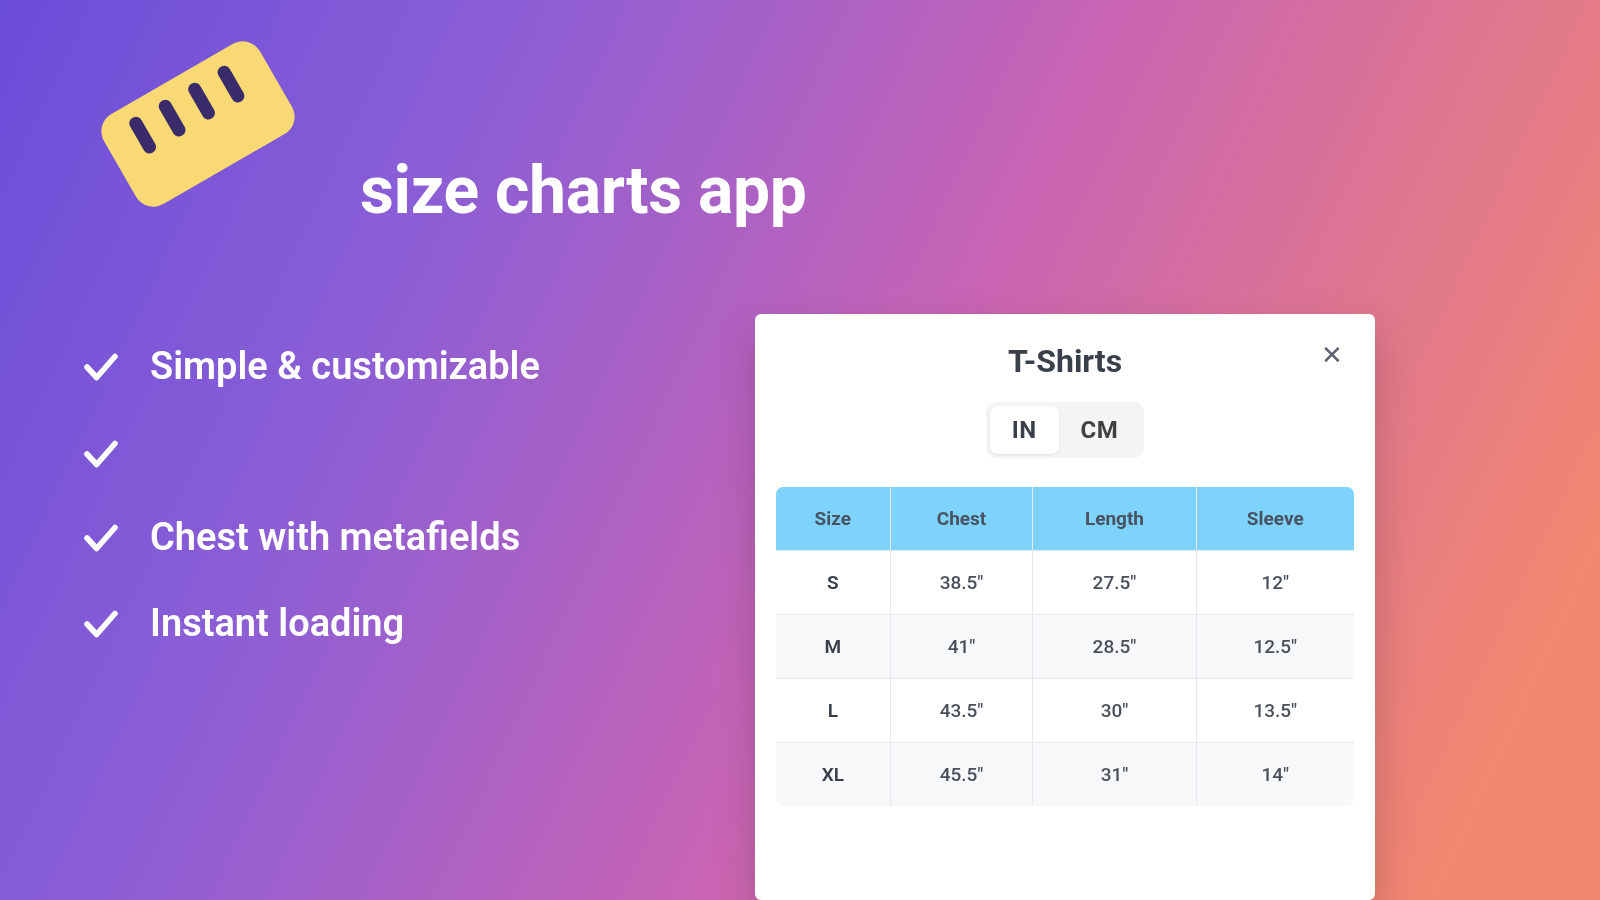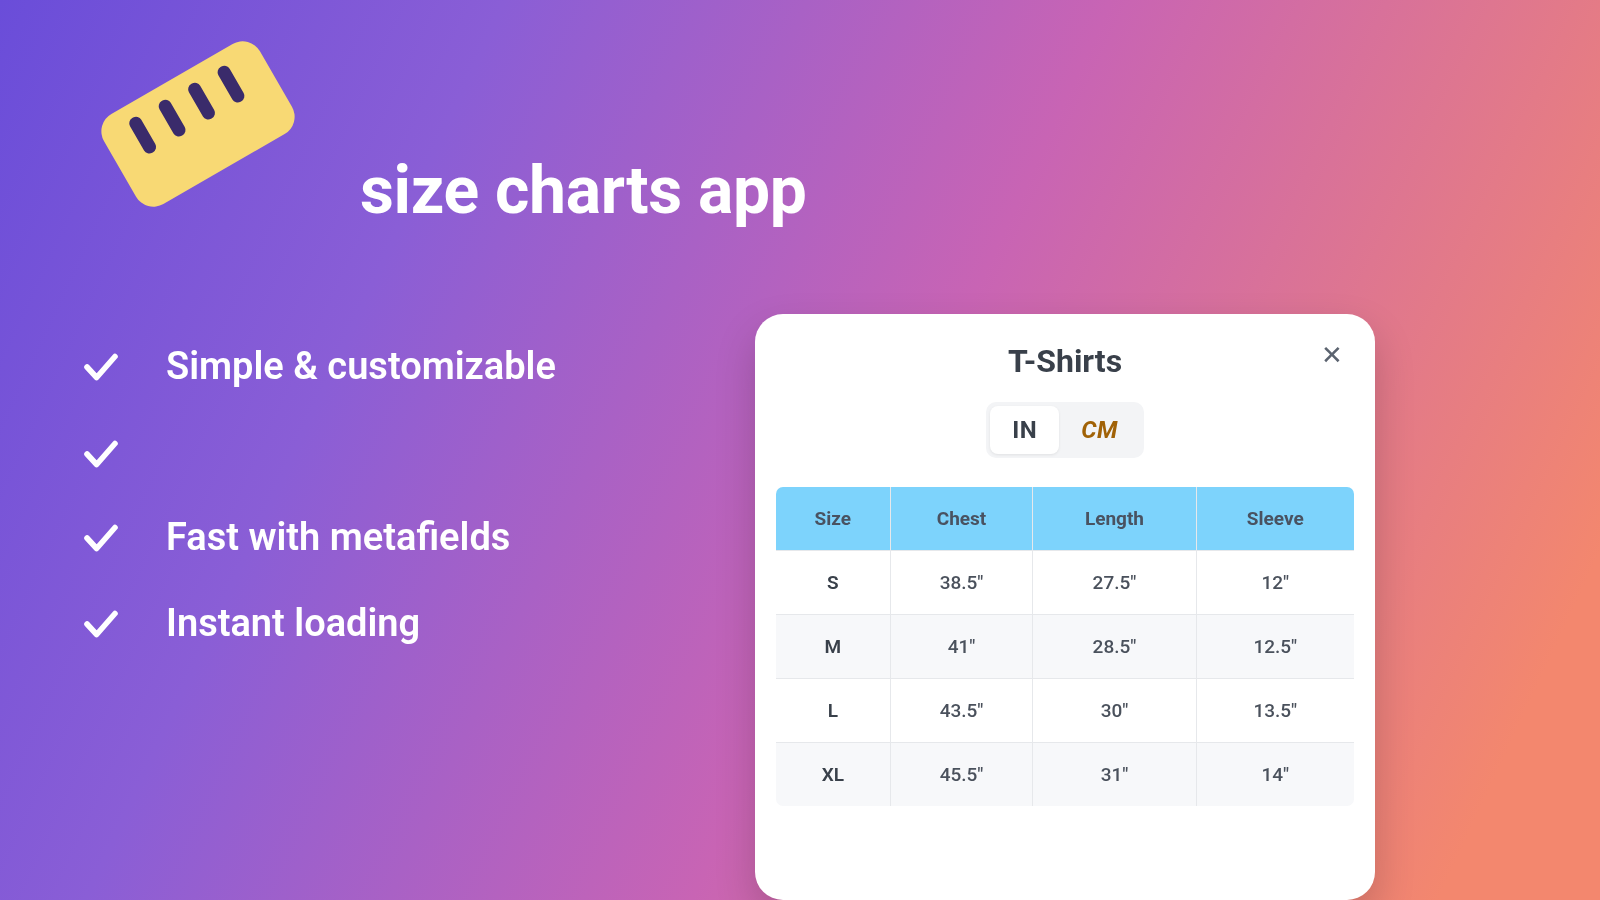--- a/index.html
+++ b/index.html
@@ -57,40 +57,40 @@
     left: 80px;
     width: 620px;
     color: #ffffff;
     display: flex;
     flex-direction: column;
     gap: 38px;
   }
   .feature {
     display: flex;
     align-items: flex-start;
-    gap: 44px;
+    gap: 28px;
     font-size: 38px;
     font-weight: 600;
     line-height: 1.28;
   }
   .check {
     flex: 0 0 auto;
     width: 42px;
     height: 42px;
     margin-top: 4px;
   }
 
   .card {
     position: absolute;
     top: 314px;
     left: 755px;
     width: 620px;
     height: 586px;
     background: #ffffff;
-    border-radius: 28px;
+    border-radius: 6px;
     box-shadow: 0 18px 40px rgba(0,0,0,0.18);
     overflow: hidden;
     padding: 28px 20px 0 20px;
   }
   .card-header {
     position: relative;
     text-align: center;
   }
   .card-title {
     font-size: 32px;
@@ -127,21 +127,21 @@
     color: #39404a;
     padding: 10px 22px;
     border-radius: 8px;
     cursor: pointer;
     letter-spacing: 0.5px;
   }
   .unit-btn.active {
     background: #ffffff;
     box-shadow: 0 1px 3px rgba(0,0,0,0.08);
   }
-  .unit-btn.inactive { color: #a16207; font-style: italic; }
+  .unit-btn.inactive { color: #404040; }
 
   .size-table {
     width: 100%;
     border-collapse: collapse;
     border: 1px solid #e6e8eb;
     border-radius: 8px;
     overflow: hidden;
   }
   .size-table th, .size-table td {
     border: 1px solid #e6e8eb;
@@ -187,21 +187,21 @@
   </div>
   <div class="feature">
     <svg class="check" viewBox="0 0 24 24" fill="none" stroke="#ffffff" stroke-width="3.2" stroke-linecap="round" stroke-linejoin="round">
         <polyline points="4 12 9.5 18 20 6"></polyline>
       </svg>
   </div>
   <div class="feature">
     <svg class="check" viewBox="0 0 24 24" fill="none" stroke="#ffffff" stroke-width="3.2" stroke-linecap="round" stroke-linejoin="round">
         <polyline points="4 12 9.5 18 20 6"></polyline>
       </svg>
-    <span>Fast with metafields</span>
+    <span>Chest with metafields</span>
   </div>
   <div class="feature">
     <svg class="check" viewBox="0 0 24 24" fill="none" stroke="#ffffff" stroke-width="3.2" stroke-linecap="round" stroke-linejoin="round">
         <polyline points="4 12 9.5 18 20 6"></polyline>
       </svg>
     <span>Instant loading</span>
   </div>
 </div>
 
 <div class="card">

